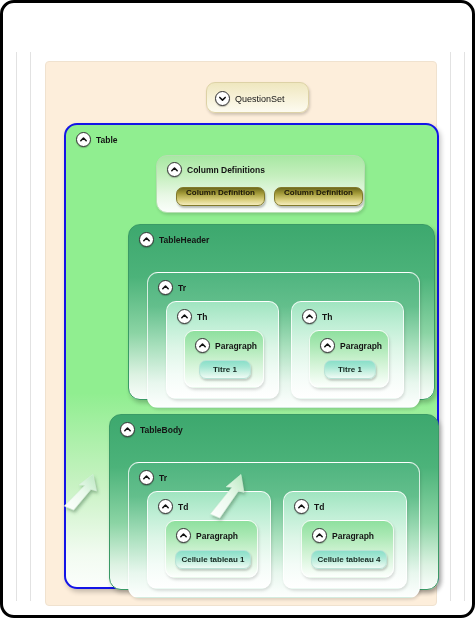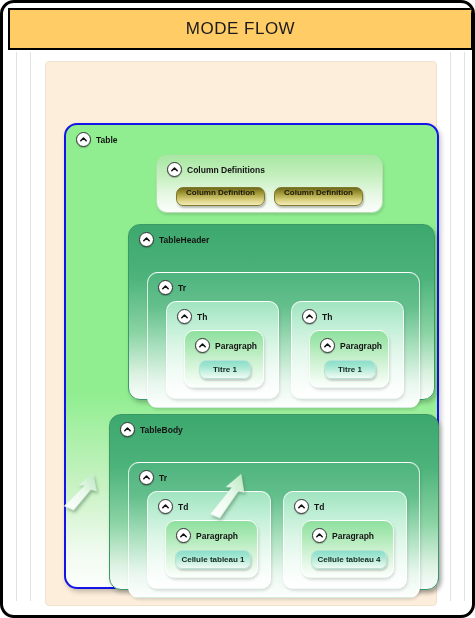--- a/index.html
+++ b/index.html
@@ -138,21 +138,21 @@
                 #90ee90 0%, #90ee90 58%, #c8f2c3 78%, #f2fbf1 93%, #fbfefb 100%);
     border: 2.5px solid #1414e6;
     border-radius: 13px;
     box-shadow: 2px 3px 5px rgba(0,0,0,0.22);
   }
 
   
   .coldefs {
     left: 90px;
     top: 30px;
-    width: 227px;
+    width: 209px;
     height: 58px;
     background: linear-gradient(180deg,
                 #a8e8a3 0%, #c5efbe 35%, #e8f8e5 70%, #fbfefb 100%);
     border: 1px solid #b7dfb2;
     border-radius: 11px;
     box-shadow: 1px 2px 3px rgba(0,0,0,0.13);
   }
   .coldefs .node-label { left: 10px; top: 6px; }
 
   
@@ -252,33 +252,40 @@
     left: 0; top: 0;
     width: 100%; height: 100%;
     pointer-events: none;
   }
 </style>
 </head>
 <body>
 
 <div class="page">
 
-  <div class="titlebar">
-    <span class="titlebar-text">MODE FLOW</span>
-  </div>
 
   <div class="canvas">
 
     <div class="guide-tall gt1"></div>
     <div class="guide-tall gt2"></div>
     <div class="guide-tall gt3"></div>
     <div class="guide-tall gt4"></div>
 
     <div class="panel">
 
+      <div class="node questionset">
+        <div class="node-label">
+          <span class="chev">
+            <svg width="9" height="9" viewBox="0 0 10 10">
+              <path d="M2 3.8 L5 6.8 L8 3.8" fill="none" stroke="#111" stroke-width="1.7" stroke-linecap="round" stroke-linejoin="round"></path>
+            </svg>
+          </span>
+          <span class="txt">QuestionSet</span>
+        </div>
+      </div>
 
       <div class="node table-node">
         <div class="node-label">
           <span class="chev">
             <svg width="9" height="9" viewBox="0 0 10 10">
               <path d="M2 6.4 L5 3.4 L8 6.4" fill="none" stroke="#111" stroke-width="1.7" stroke-linecap="round" stroke-linejoin="round"></path>
             </svg>
           </span>
           <span class="txt">Table</span>
         </div>

